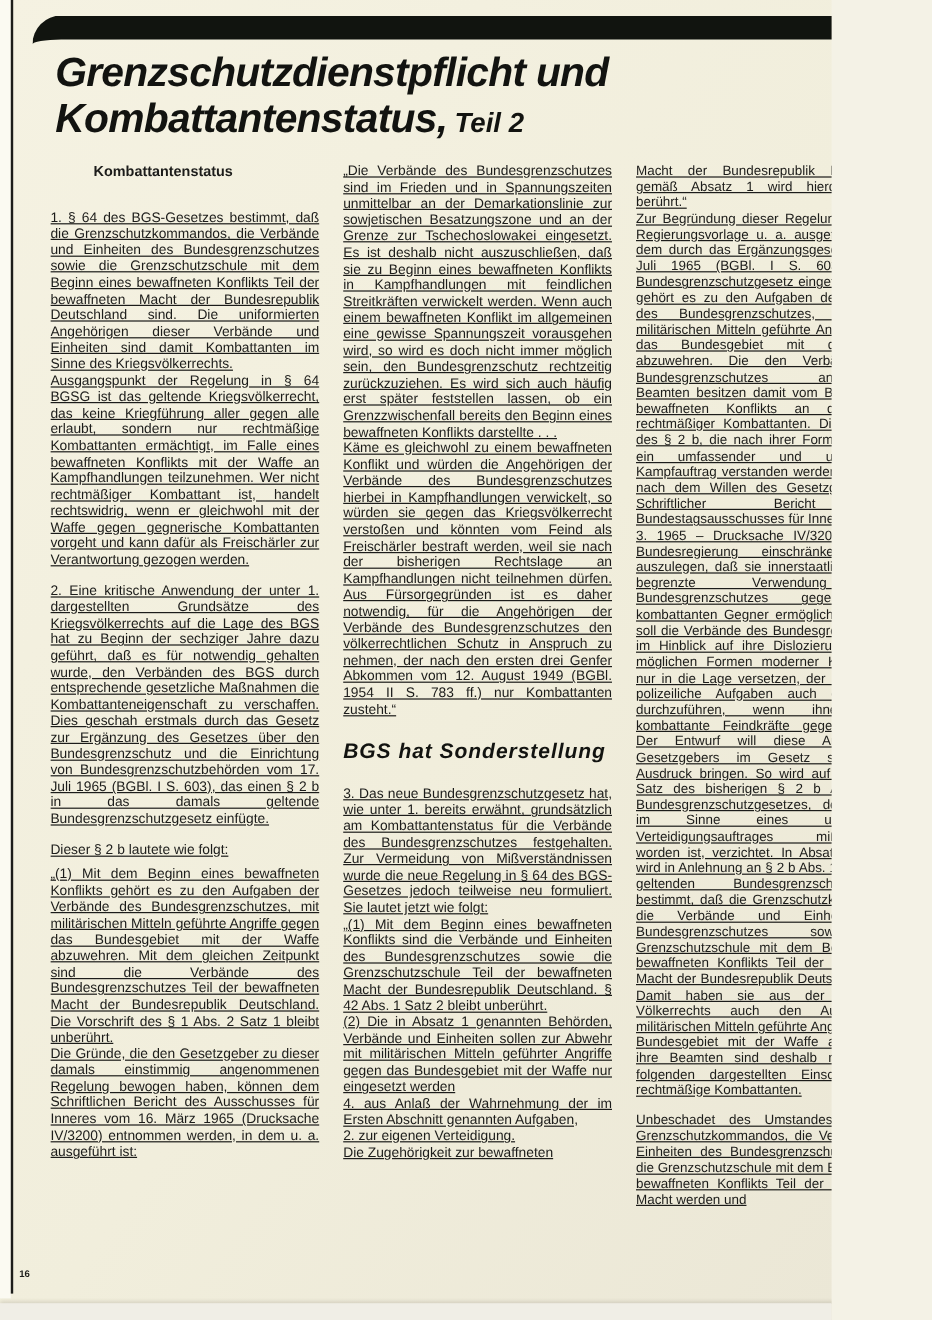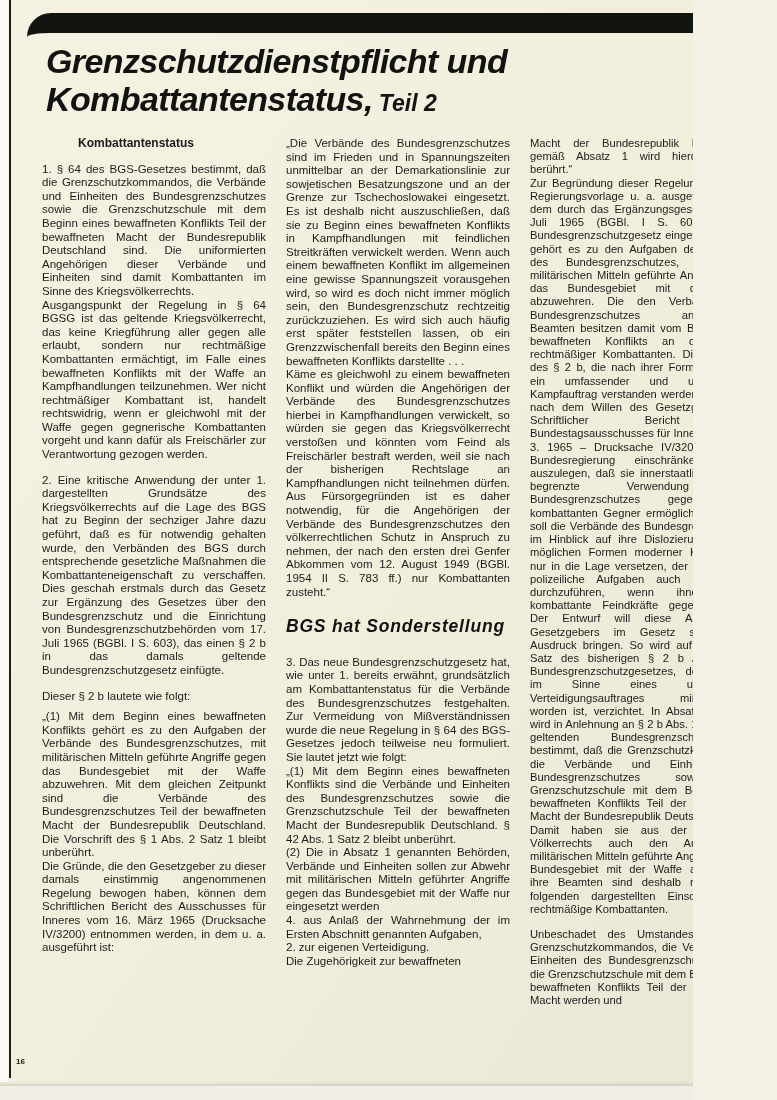--- a/index.html
+++ b/index.html
@@ -52,23 +52,23 @@
     display: flex; gap: 20px;
     overflow: hidden;
   }
   .col {
     width: 224px; flex: 0 0 224px;
     font-size: 11.5px; line-height: 13.6px; color: #1c1c1a;
     text-align: justify;
     hyphens: auto; -webkit-hyphens: auto;
   }
   .col h3 {
-    margin: 0 0 12px 0; font-size: 12px; font-weight: bold; text-align: left; padding-left: 36px;
+    margin: 0 0 25px 0; font-size: 12px; font-weight: bold; text-align: left; padding-left: 36px;
   }
-  .para { margin: 0; }
+  .para { margin: 0; text-decoration: underline; }
   .para.gap { margin-top: 12px; }
   .para.gap-sm { margin-top: 7px; }
   .col3 { font-size: 11.2px; line-height: 13.2px; }
   
   .rule { border: none; border-top: 3px solid #16161      3; margin: 0; }
   .rule-top { margin-top: 12px; }
   .subheading {
     margin: 9px 0 8px 0;
     font-size: 17.5px; font-weight: bold; font-style: italic;
     letter-spacing: 0.8px; text-align: left; color: #121310;

